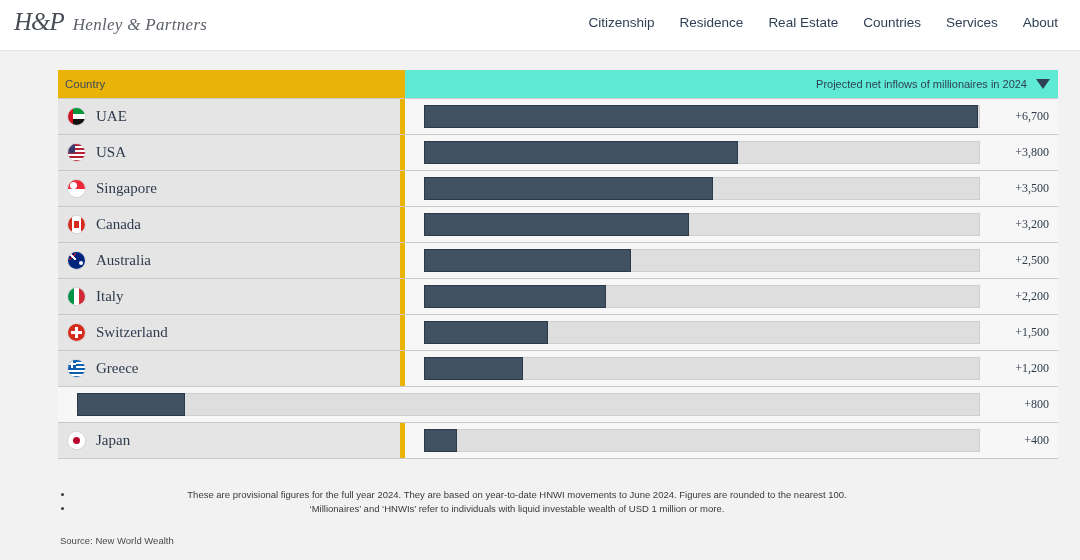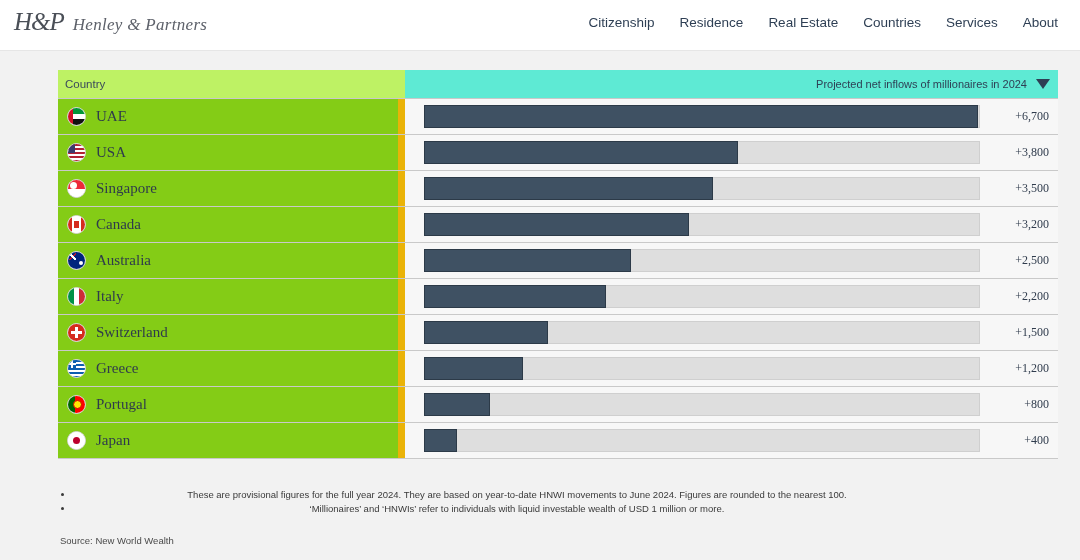--- a/index.html
+++ b/index.html
@@ -49,21 +49,21 @@
   }
   .thead {
     display: flex; height: 28px; align-items: center;
     background: #f7f7f7;
   }
   .th-country {
     width: 347px; height: 28px;
     display: flex; align-items: center;
     padding-left: 7px;
     font-size: 11.5px; color: #3b4a5c;
-    background: #bef264;
+    background: #eab308;
   }
   .th-metric {
     flex: 1; height: 28px;
     display: flex; align-items: center; justify-content: flex-end;
     padding-right: 8px; gap: 9px;
     background: #5eead4;
   }
   .th-metric-label { font-size: 11px; color: #2e3f54; white-space: nowrap; }
   .sort-caret {
     width: 0; height: 0;
@@ -76,22 +76,22 @@
   .rows { border-top: 1px solid #c9c9c9; }
   .row {
     display: flex; height: 36px; align-items: stretch;
     border-bottom: 1px solid #c9c9c9;
     background: #fbfbfb;
   }
   .cell-country {
     width: 347px;
     display: flex; align-items: center; gap: 10px;
     padding-left: 9px;
-    background: #84cc16;
-    border-right: 7px solid #eab308;
+    background: #e5e5e5;
+    border-right: 5px solid #eab308;
   }
   .country-name {
     font-family: "Liberation Serif", serif;
     font-size: 15px; color: #2f3b4c;
   }
   .cell-bar {
     flex: 1;
     display: flex; align-items: center;
     padding: 0 10px 0 19px;
     background: #f7f7f7;
@@ -291,28 +291,20 @@
           <span class="country-name">Greece</span>
         </div>
         <div class="cell-bar">
           <div class="track">
             <div class="fill" style="width:17.91044776119403%"></div>
           </div>
         </div>
         <div class="cell-value">+1,200</div>
       </div>
       <div class="row">
-        <div class="cell-country">
-          <span class="flag">
-            <i style="left:0;top:0;width:40%;height:100%;background:#006600"></i>
-            <i style="left:40%;top:0;width:60%;height:100%;background:#ff0000"></i>
-            <i style="left:28%;top:26%;width:9px;height:9px;border-radius:50%;background:#ffe900;border:1px solid #c00"></i>
-          </span>
-          <span class="country-name">Portugal</span>
-        </div>
         <div class="cell-bar">
           <div class="track">
             <div class="fill" style="width:11.940298507462686%"></div>
           </div>
         </div>
         <div class="cell-value">+800</div>
       </div>
       <div class="row">
         <div class="cell-country">
           <span class="flag">

